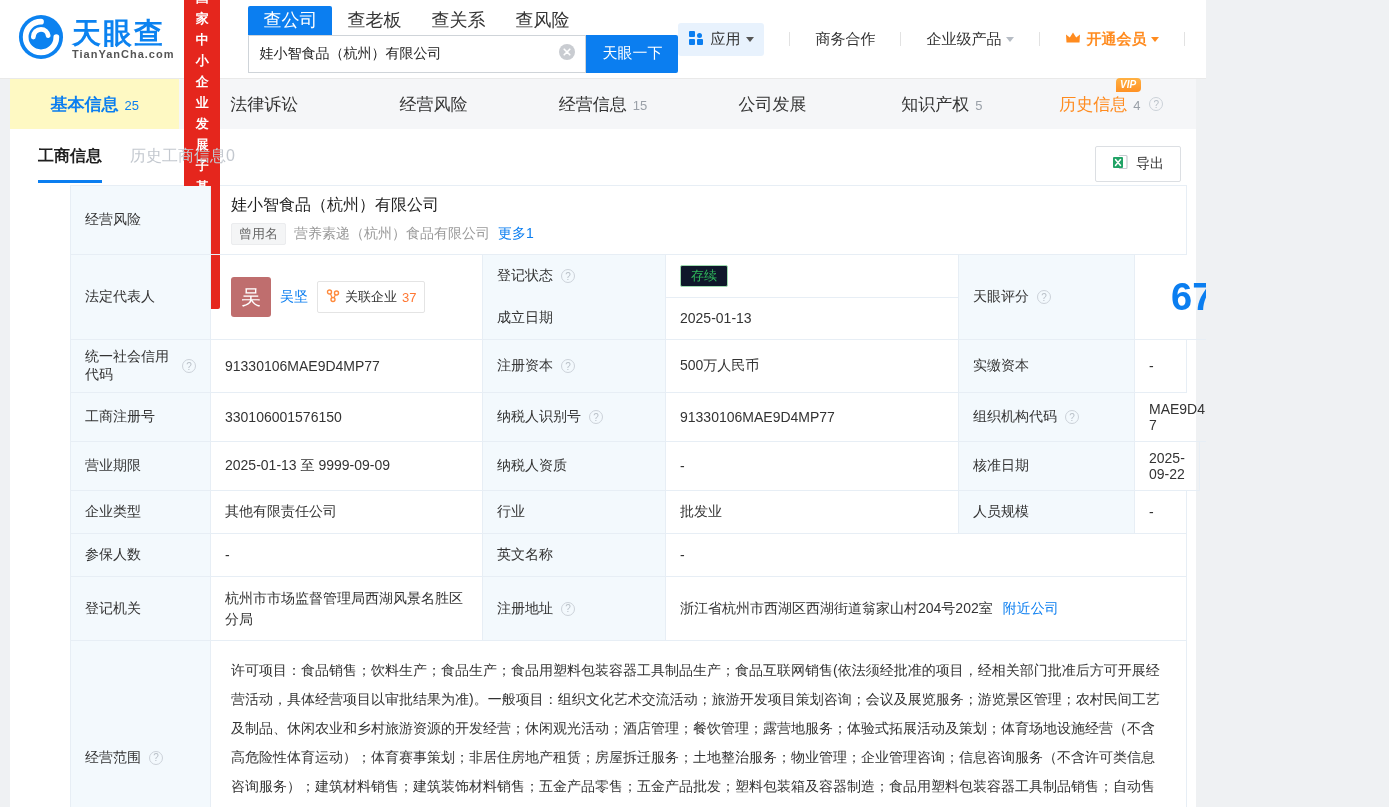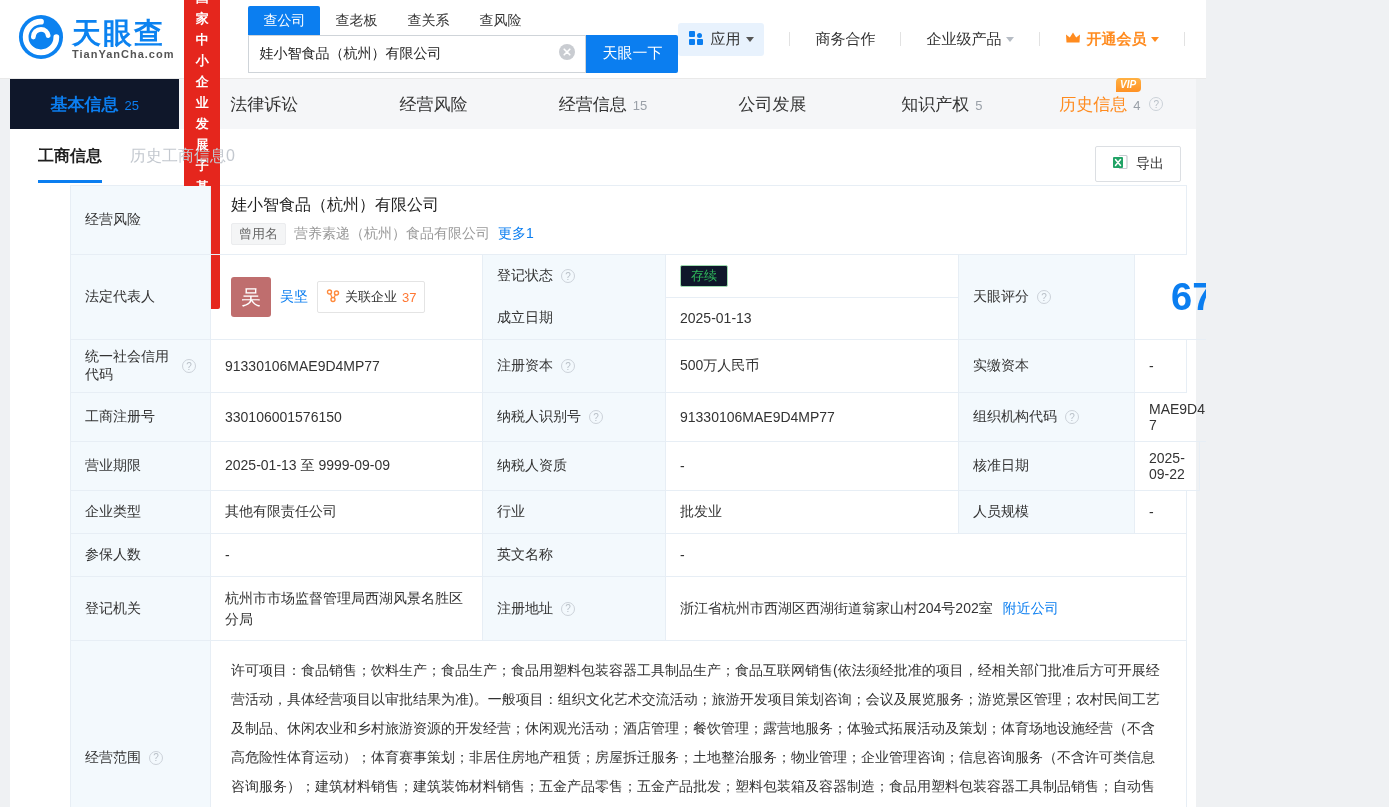--- a/index.html
+++ b/index.html
@@ -10,21 +10,21 @@
   .topbar { height:79px; background:#fff; display:flex; align-items:center; padding-left:18px; border-bottom:1px solid #e9e9e9; }
   .logo-group { display:flex; align-items:center; gap:8px; }
   .brand-txt .brand { font-size:29px; font-weight:700; color:#0b82f0; letter-spacing:2px; line-height:30px; }
   .brand-txt .domain { font-size:11px; color:#555; letter-spacing:1px; font-weight:700; }
   .slogan { margin-left:10px; background:#e5261d; color:#fff; border-radius:2px; padding:7px 10px; font-size:13px; font-weight:700; line-height:21px; text-align:center; }
   .slogan .l1 { letter-spacing:3px; }
   .slogan .l2 { letter-spacing:0.5px; }
 
   .search-area { margin-left:28px; display:flex; flex-direction:column; }
   .search-tabs { display:flex; }
-  .stab { padding:0 15px; height:29px; line-height:29px; font-size:14px; color:#333; cursor:pointer; }
+  .stab { padding:0 15px; height:29px; line-height:29px; font-size:18px; color:#333; cursor:pointer; }
   .stab.active { background:#0b7ef0; color:#fff; border-radius:2px 2px 0 0; }
   .search-row { display:flex; height:38px; }
   .search-box { width:338px; border:1px solid #cfd4d9; background:#fff; display:flex; align-items:center; padding:0 10px; }
   .search-box input { border:none; outline:none; flex:1; font-size:14px; color:#222; }
   .btn-search { width:92px; background:#0b7ef0; color:#fff; border:none; font-size:15px; cursor:pointer; border-radius:0 2px 2px 0; }
 
   .topnav { margin-left:auto; display:flex; align-items:center; gap:25px; padding-right:14px; font-size:15px; color:#333; white-space:nowrap; }
   .chip { background:#e8f2fd; border-radius:3px; padding:7px 10px; display:flex; align-items:center; gap:6px; cursor:pointer; }
   .sep { width:1px; height:14px; background:#e2e2e2; }
   .navitem { display:flex; align-items:center; gap:5px; cursor:pointer; }
@@ -32,21 +32,21 @@
   .caret { width:0; height:0; border:4px solid transparent; border-top:5px solid #555; margin-top:4px; }
   .caret.gray { border-top-color:#b6bcc4; }
   .caret.orange { border-top-color:#ff8b1f; }
   .bell-wrap { position:relative; display:flex; align-items:center; cursor:pointer; }
   .bell-dot { position:absolute; top:-3px; right:-3px; width:8px; height:8px; border-radius:50%; background:#f5222d; }
 
   
   .main-tabs { margin:0 10px; height:50px; background:#f5f6f8; display:flex; }
   .mtab { flex:1; display:flex; align-items:center; justify-content:center; gap:6px; font-size:17px; color:#333; cursor:pointer; }
   .mtab .cnt { font-size:13px; color:#9aa0a8; margin-top:3px; }
-  .mtab.active { background:#0f172a; color:#0b7ef0; font-weight:700; }
+  .mtab.active { background:#fef9c3; color:#0b7ef0; font-weight:700; }
   .mtab.active .cnt { color:#0b7ef0; font-weight:400; }
   .mtab.viptab { color:#ff8b1f; }
   .lblwrap { position:relative; display:flex; align-items:center; gap:6px; }
   .vip-badge { position:absolute; top:-15px; right:-14px; background:linear-gradient(180deg,#ffb143,#ff9124); color:#fff; font-size:10px; font-style:italic; font-weight:700; padding:1px 5px 2px 4px; border-radius:4px 4px 4px 0; }
 
   
   .card { margin:0 10px; background:#fff; padding-bottom:6px; }
   .subtab-row { display:flex; justify-content:space-between; align-items:flex-start; padding:17px 15px 0 28px; height:56px; }
   .subtabs { display:flex; gap:28px; }
   .subtab { font-size:16px; padding-bottom:13px; cursor:pointer; }

